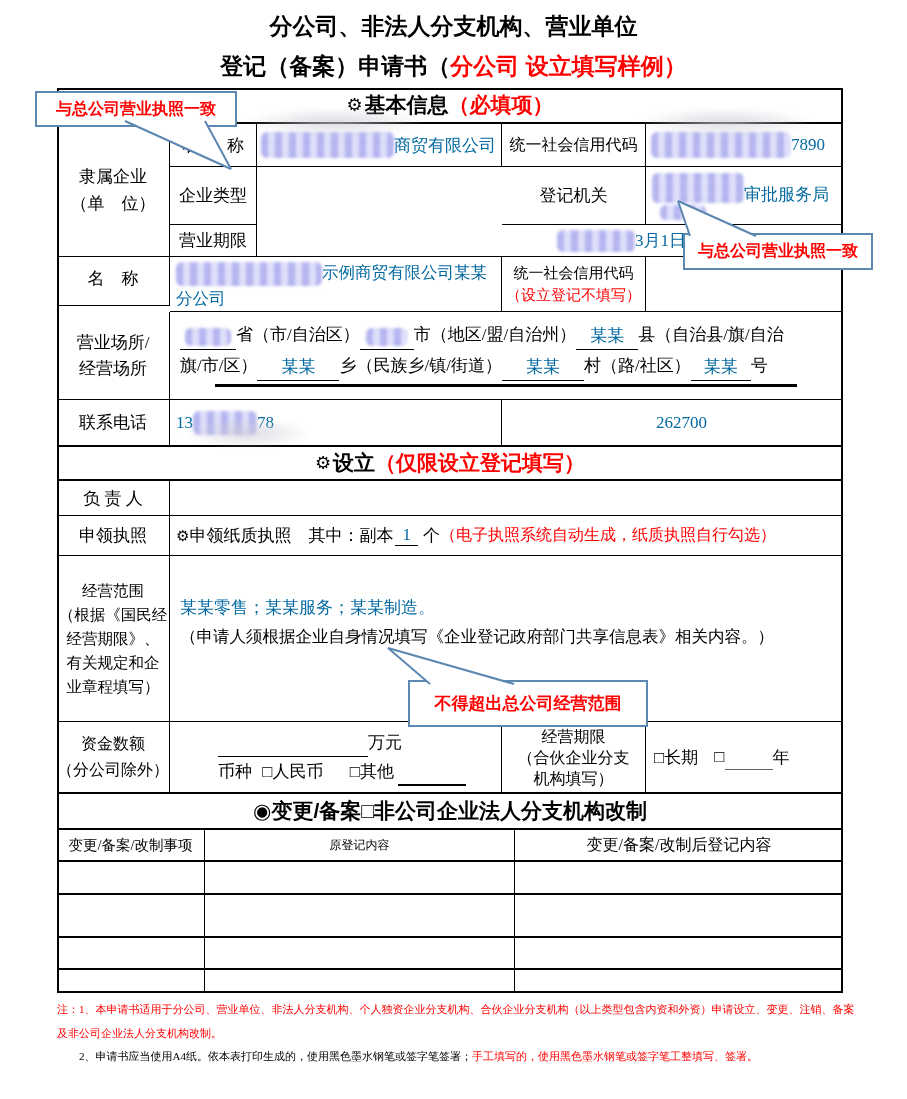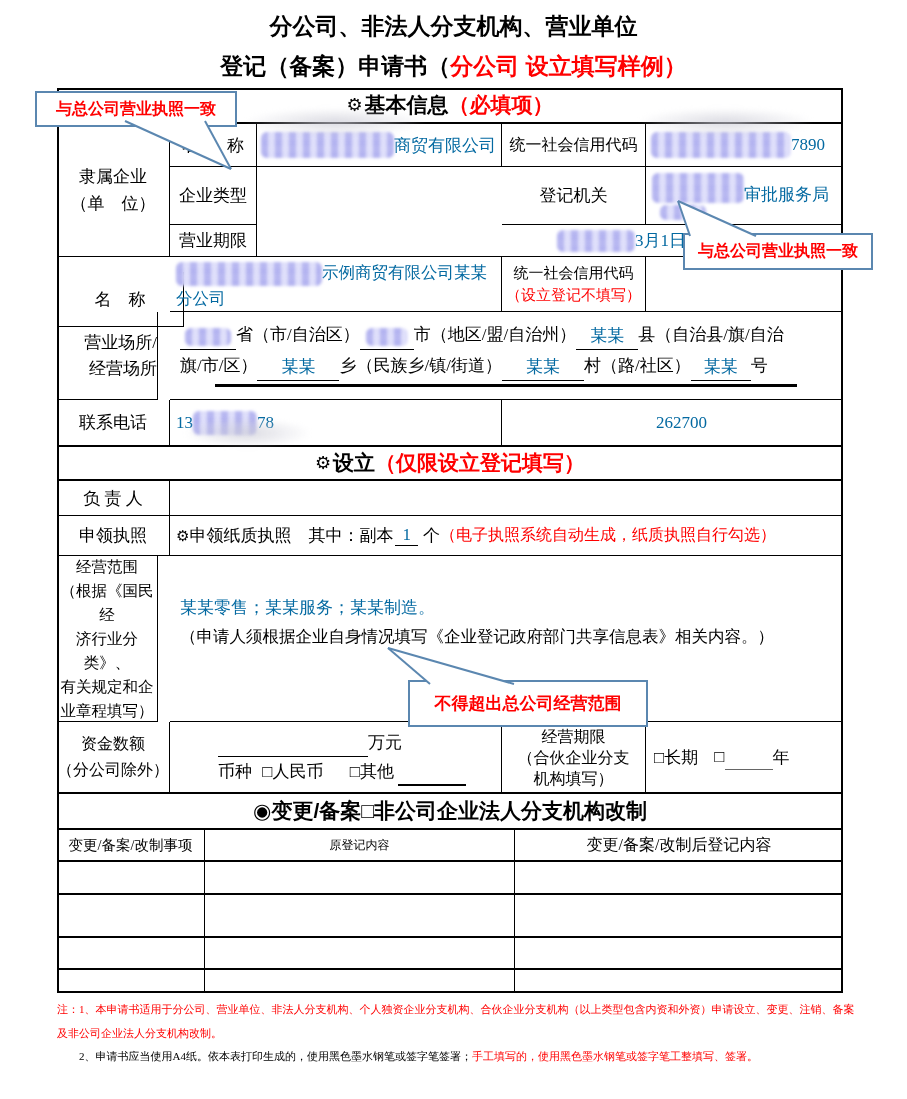--- a/index.html
+++ b/index.html
@@ -85,31 +85,31 @@
     <span class="ablur" style="left:14px;top:38px;width:46px;height:15px;"></span>
     <span class="blue" style="position:absolute;left:98px;top:16px;">审批服务局</span>
   </div>
 
   <div class="c cen" style="left:170px;top:225px;width:87px;height:32px;">营业期限</div>
   <div class="c nr left" style="left:257px;top:225px;width:586px;height:32px;padding-left:300px;">
     <span class="iblur" style="width:78px;height:22px;"></span>
     <span class="blue">3月1日-长期</span>
   </div>
 
-  <div class="c cen" style="left:57px;top:272px;width:127px;height:55px;">名　称</div>
+  <div class="c cen" style="left:57px;top:251px;width:113px;height:55px;">名　称</div>
   <div class="c" style="left:170px;top:257px;width:332px;height:55px;padding:3px 6px;font-size:16.5px;line-height:25px;">
     <span class="iblur" style="width:146px;height:24px;"></span><span class="blue">示例商贸有限公司某某分公司</span>
   </div>
   <div class="c cen col" style="left:502px;top:257px;width:144px;height:55px;font-size:15px;line-height:22px;">
     <div>统一社会信用代码</div>
     <div class="red">（设立登记不填写）</div>
   </div>
   <div class="c nr" style="left:646px;top:257px;width:197px;height:55px;"></div>
 
-  <div class="c cen col" style="left:57px;top:312px;width:101px;height:88px;line-height:26px;align-items:flex-end;">
+  <div class="c cen col" style="left:57px;top:312px;width:113px;height:88px;line-height:26px;">
     <div>营业场所/</div>
     <div>经营场所</div>
   </div>
   <div class="c nr" style="left:170px;top:312px;width:673px;height:88px;padding:7px 10px;line-height:31px;">
     <span class="blank" style="min-width:56px;"><span class="iblur" style="width:46px;height:18px;"></span></span><span>省（市/自治区）</span><span class="blank" style="min-width:54px;"><span class="iblur" style="width:42px;height:18px;"></span></span><span>市（地区/盟/自治州）</span><span class="blank blue" style="min-width:62px;">某某</span><span>县（自治县/旗/自治</span><br>
     <span>旗/市/区）</span><span class="blank blue" style="min-width:82px;">某某</span><span>乡（民族乡/镇/街道）</span><span class="blank blue" style="min-width:82px;">某某</span><span>村（路/社区）</span><span class="blank blue" style="min-width:60px;">某某</span><span>号</span>
     <span class="thickline" style="left:45px;top:72px;width:582px;"></span>
   </div>
 
   <div class="c cen nb" style="left:57px;top:400px;width:113px;height:45px;">联系电话</div>
@@ -131,24 +131,24 @@
 
   <div class="c cen" style="left:57px;top:516px;width:113px;height:40px;">申领执照</div>
   <div class="c nr left" style="left:170px;top:516px;width:673px;height:40px;padding:0 6px;">
     <span style="font-size:15px;">⚙</span>
     <span>申领纸质执照　其中：副本</span>
     <span class="blue" style="border-bottom:1.4px solid #000;padding:0 7px;margin:0 2px;">1</span>
     <span style="margin-left:3px;">个</span>
     <span class="red" style="font-size:16px;">（电子执照系统自动生成，纸质执照自行勾选）</span>
   </div>
 
-  <div class="c cen col" style="left:57px;top:556px;width:101px;height:166px;font-size:15.5px;line-height:24px;">
+  <div class="c cen col" style="left:57px;top:556px;width:113px;height:166px;font-size:15.5px;line-height:24px;">
     <div>经营范围</div>
     <div>（根据《国民经</div>
-    <div>济行业分类》、</div>
+    <div>经营期限》、</div>
     <div>有关规定和企</div>
     <div>业章程填写）</div>
   </div>
   <div class="c nr" style="left:170px;top:556px;width:673px;height:166px;">
     <div class="blue" style="position:absolute;left:10px;top:40px;">某某零售；某某服务；某某制造。</div>
     <div style="position:absolute;left:10px;top:70px;font-size:16.5px;">（申请人须根据企业自身情况填写《企业登记政府部门共享信息表》相关内容。）</div>
   </div>
 
   <div class="c cen col nb" style="left:57px;top:722px;width:113px;height:70px;font-size:16px;line-height:26px;">
     <div>资金数额</div>

